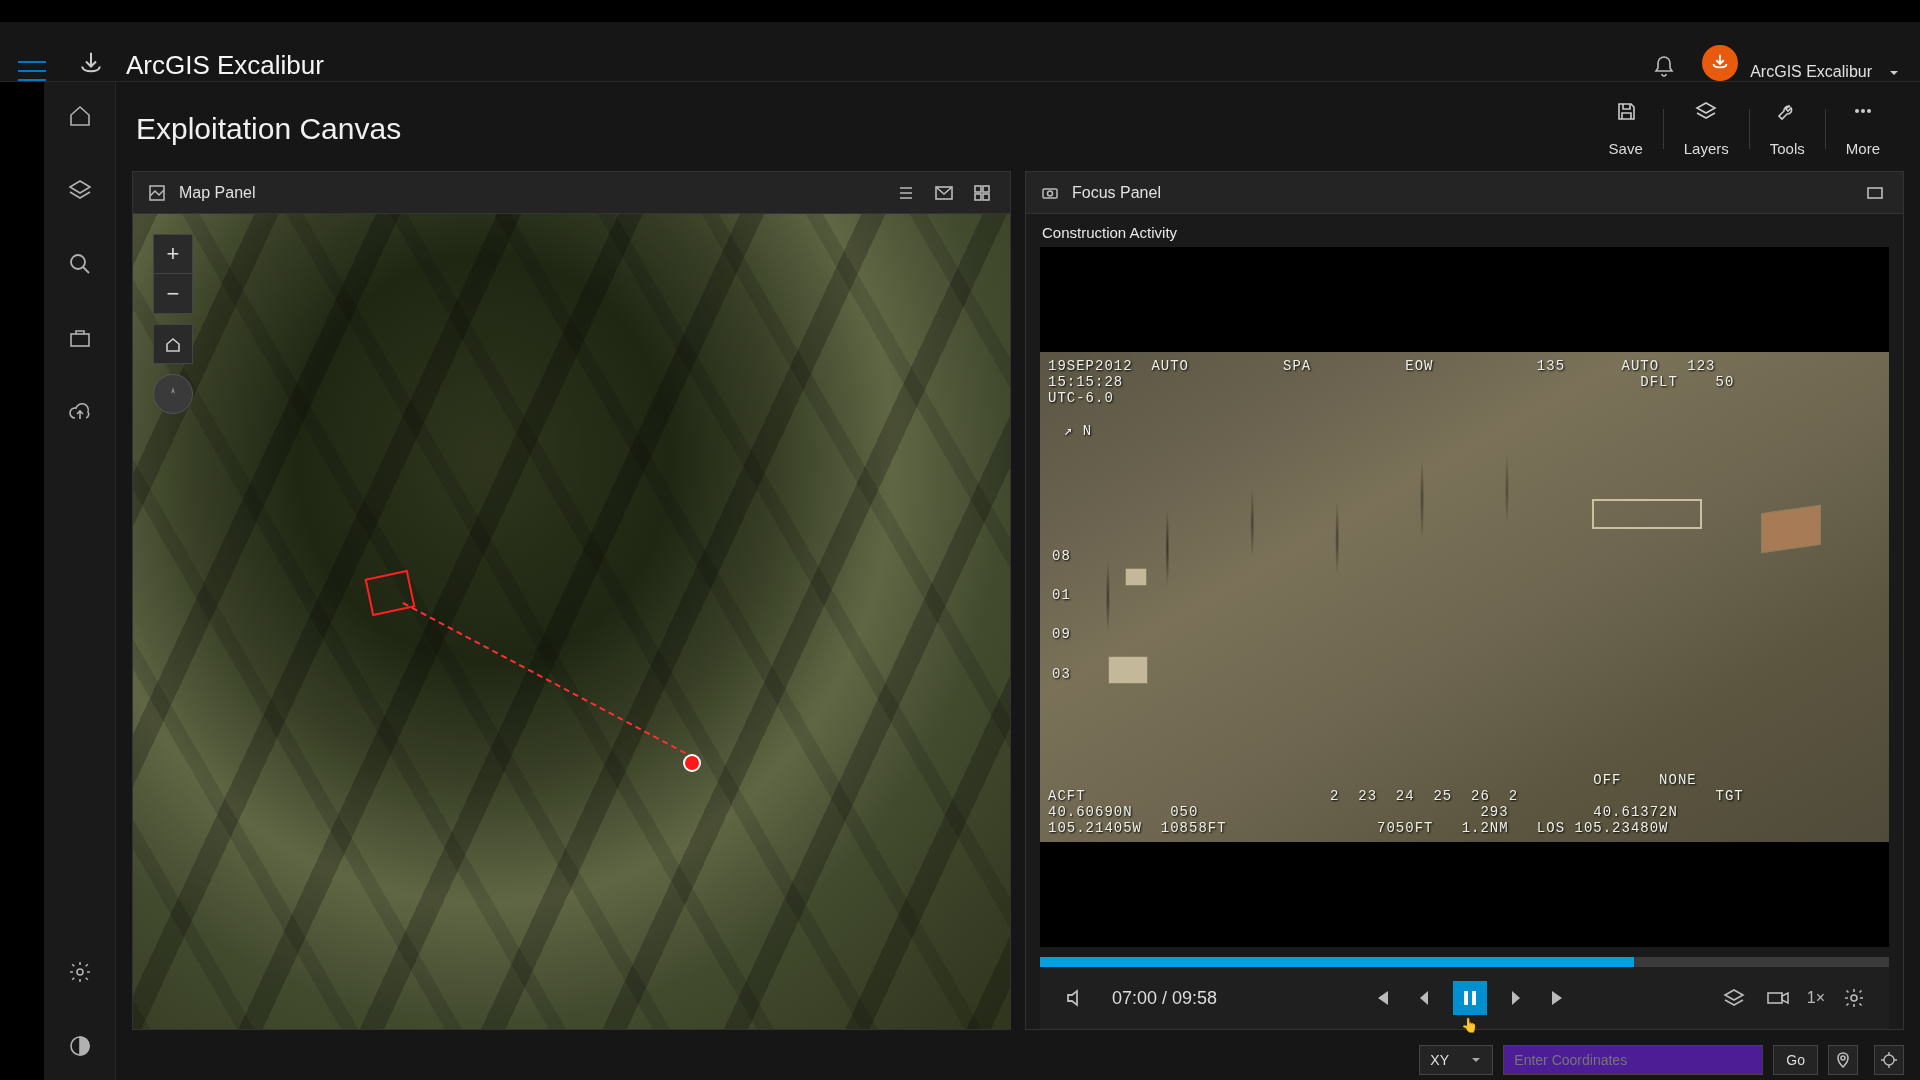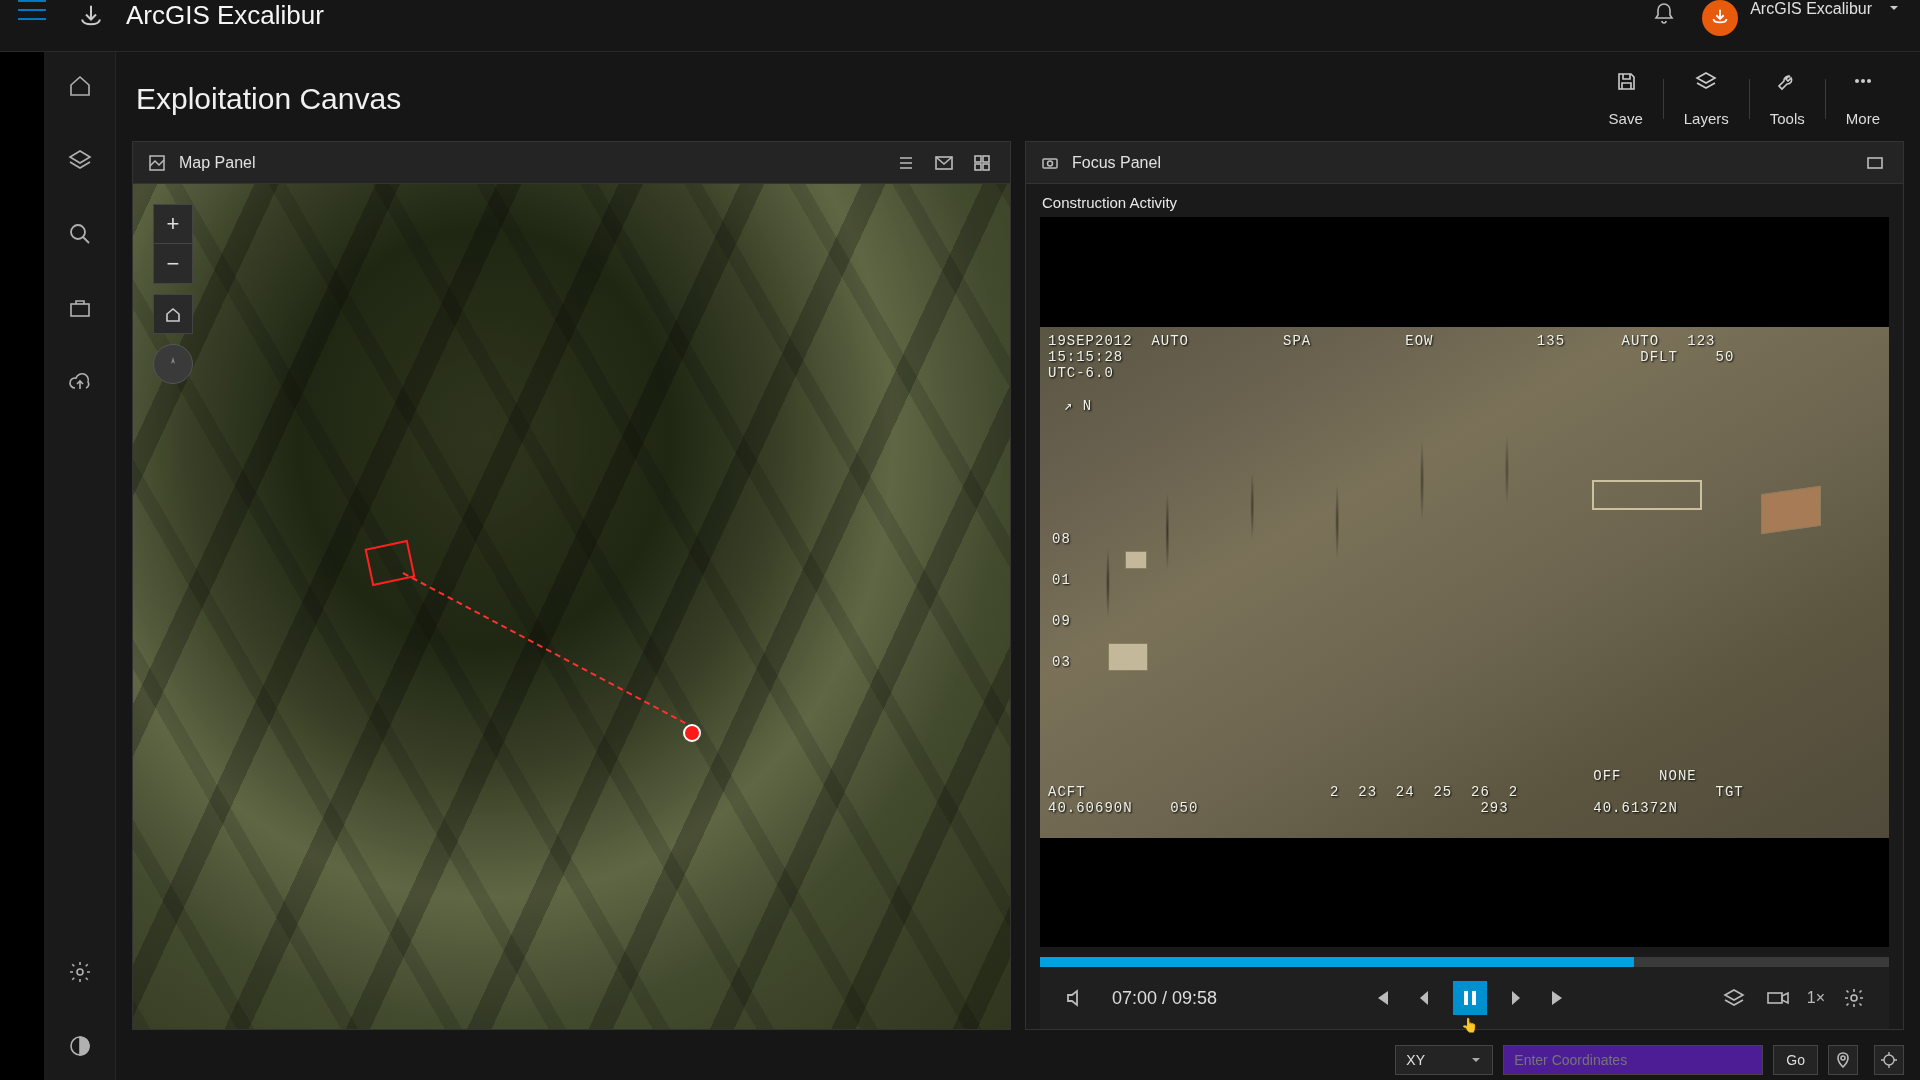--- a/index.html
+++ b/index.html
@@ -9,26 +9,27 @@
   color: #e0e0e0;
   width: 1920px;
   height: 1080px;
   overflow: hidden;
   font-size: 14px;
 }
 .app { display: flex; flex-direction: column; height: 100%; }
 
 
 .topbar {
-  height: 52px;
+  height: 60px;
   background: #161616;
   display: flex;
-  align-items: flex-start;
+  align-items: flex-end;
   padding: 0 18px;
   border-bottom: 1px solid #2a2a2a;
+  margin-top: 22px;
 }
 .hamburger { width: 28px; height: 20px; display: flex; flex-direction: column; justify-content: space-between; cursor: pointer; margin-right: 28px; }
 .hamburger span { height: 2px; background: #0079c1; }
 .app-logo { width: 34px; height: 34px; margin-right: 18px; display:flex; align-items:center; justify-content:center;}
 .app-title { font-size: 26px; font-weight: 300; color: #f5f5f5; }
 .topbar-spacer { flex: 1; }
 .top-icon { width: 28px; height: 28px; margin: 0 12px; display:flex; align-items:center; justify-content:center; cursor:pointer;}
 .avatar { width: 36px; height: 36px; border-radius: 50%; background: #e95b0c; display:flex; align-items:center; justify-content:center; margin: 0 12px;}
 .user-label { font-size: 16px; margin-right: 6px; }
 .chevdown { margin-left: 8px; }
@@ -111,21 +112,21 @@
 .vc-btn { width:30px; height:30px; display:flex; align-items:center; justify-content:center; cursor:pointer; }
 .vc-btn.play { background:#0090d0; width:34px; height:34px;}
 .time-text { font-size: 18px; color:#ddd; margin-left: 8px;}
 .vc-spacer1 { flex: 0 0 120px; }
 .vc-spacer2 { flex:1; }
 .speed-txt { font-size:16px; color:#bbb;}
 .cursor-hand { position:absolute; bottom:-18px; left:50%; transform:translateX(-50%); font-size:14px; color:#fff; pointer-events:none;}
 
 
 .footer { height: 40px; display:flex; align-items:center; justify-content:flex-end; padding: 0 16px 0 0; gap:10px; background:#161616;}
-.coord-select { width:98px; height:30px; background:#242424; border:1px solid #444; display:flex; align-items:center; padding:0 10px; cursor:pointer; font-size:14px;}
+.coord-select { width:74px; height:30px; background:#242424; border:1px solid #444; display:flex; align-items:center; padding:0 10px; cursor:pointer; font-size:14px;}
 .coord-select .sp { flex:1; }
 .coord-input { width:260px; height:30px; background:#4c1d95; border:1px solid #444; color:#888; padding:0 10px; font-size:14px;}
 .go-btn { height:30px; padding:0 12px; background:#242424; border:1px solid #444; color:#ddd; cursor:pointer; font-size:14px;}
 .footer-icon { width:30px; height:30px; display:flex; align-items:center; justify-content:center; cursor:pointer; background:#242424; border:1px solid #444;}
 
 svg { display:block; }
 </style>
 </head>
 <body>
 
@@ -335,20 +336,21 @@
                 <div class="hud-text" style="top:38px; left:8px;">UTC-6.0</div>
                 <div class="hud-text" style="top:22px; left:8px;">                                                               DFLT    50</div>
                 <div class="hud-text" style="top:70px; left:24px;">↗ N</div>
                 <div class="hud-text" style="top:40%; left:12px;">08</div>
                 <div class="hud-text" style="top:48%; left:12px;">01</div>
                 <div class="hud-text" style="top:56%; left:12px;">09</div>
                 <div class="hud-text" style="top:64%; left:12px;">03</div>
                 <div class="hud-text" style="bottom:54px; left:8px;">                                                          OFF    NONE</div>
                 <div class="hud-text" style="bottom:38px; left:8px;">ACFT                          2  23  24  25  26  2                     TGT</div>
                 <div class="hud-text" style="bottom:22px; left:8px;">40.60690N    050                              293         40.61372N</div>
+                <div class="hud-text" style="bottom:6px; left:8px;">105.21405W  10858FT                7050FT   1.2NM   LOS 105.23480W</div>
               </div>
             </div>
             <div class="progress-bar">
               <div class="progress-fill" id="progress-fill" style="width: 70%;"></div>
             </div>
             <div class="video-controls">
               <div class="vc-btn">
                   <svg width="22" height="22" fill="none" stroke="#bbb" stroke-width="1.8">
                     <path d="M4 8v6h4l5 4V4L8 8H4z"></path>
                   </svg>

